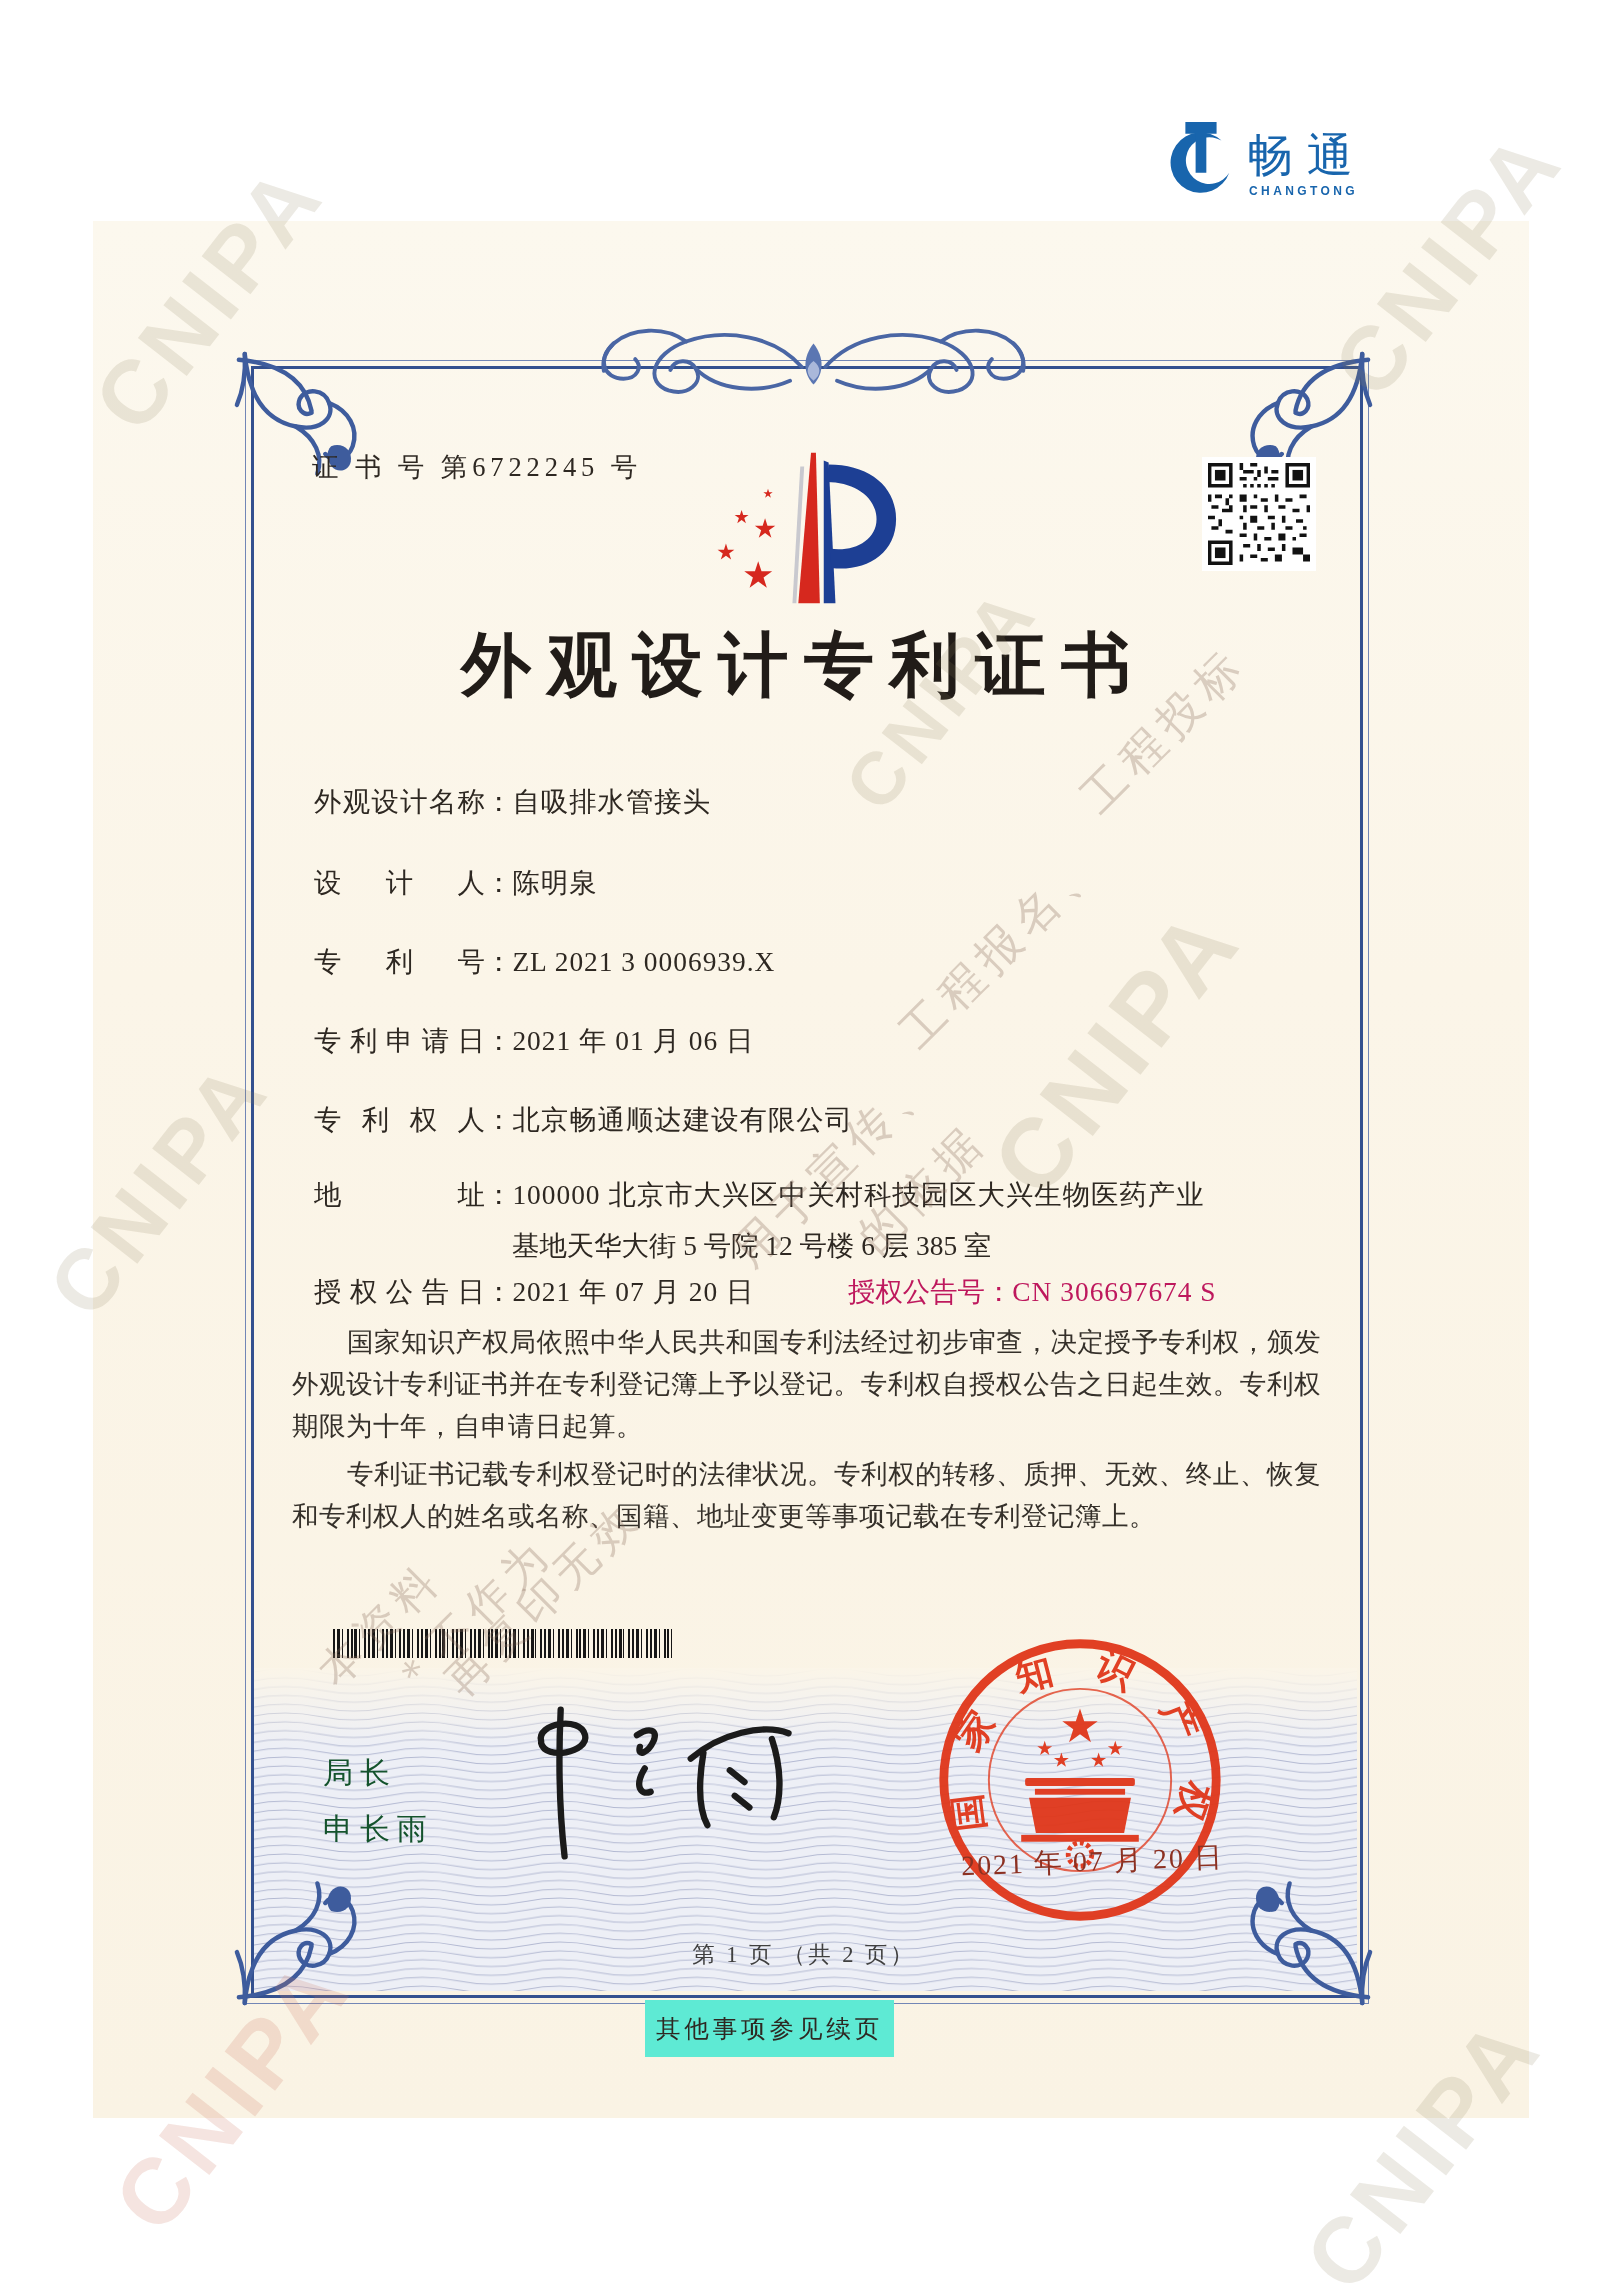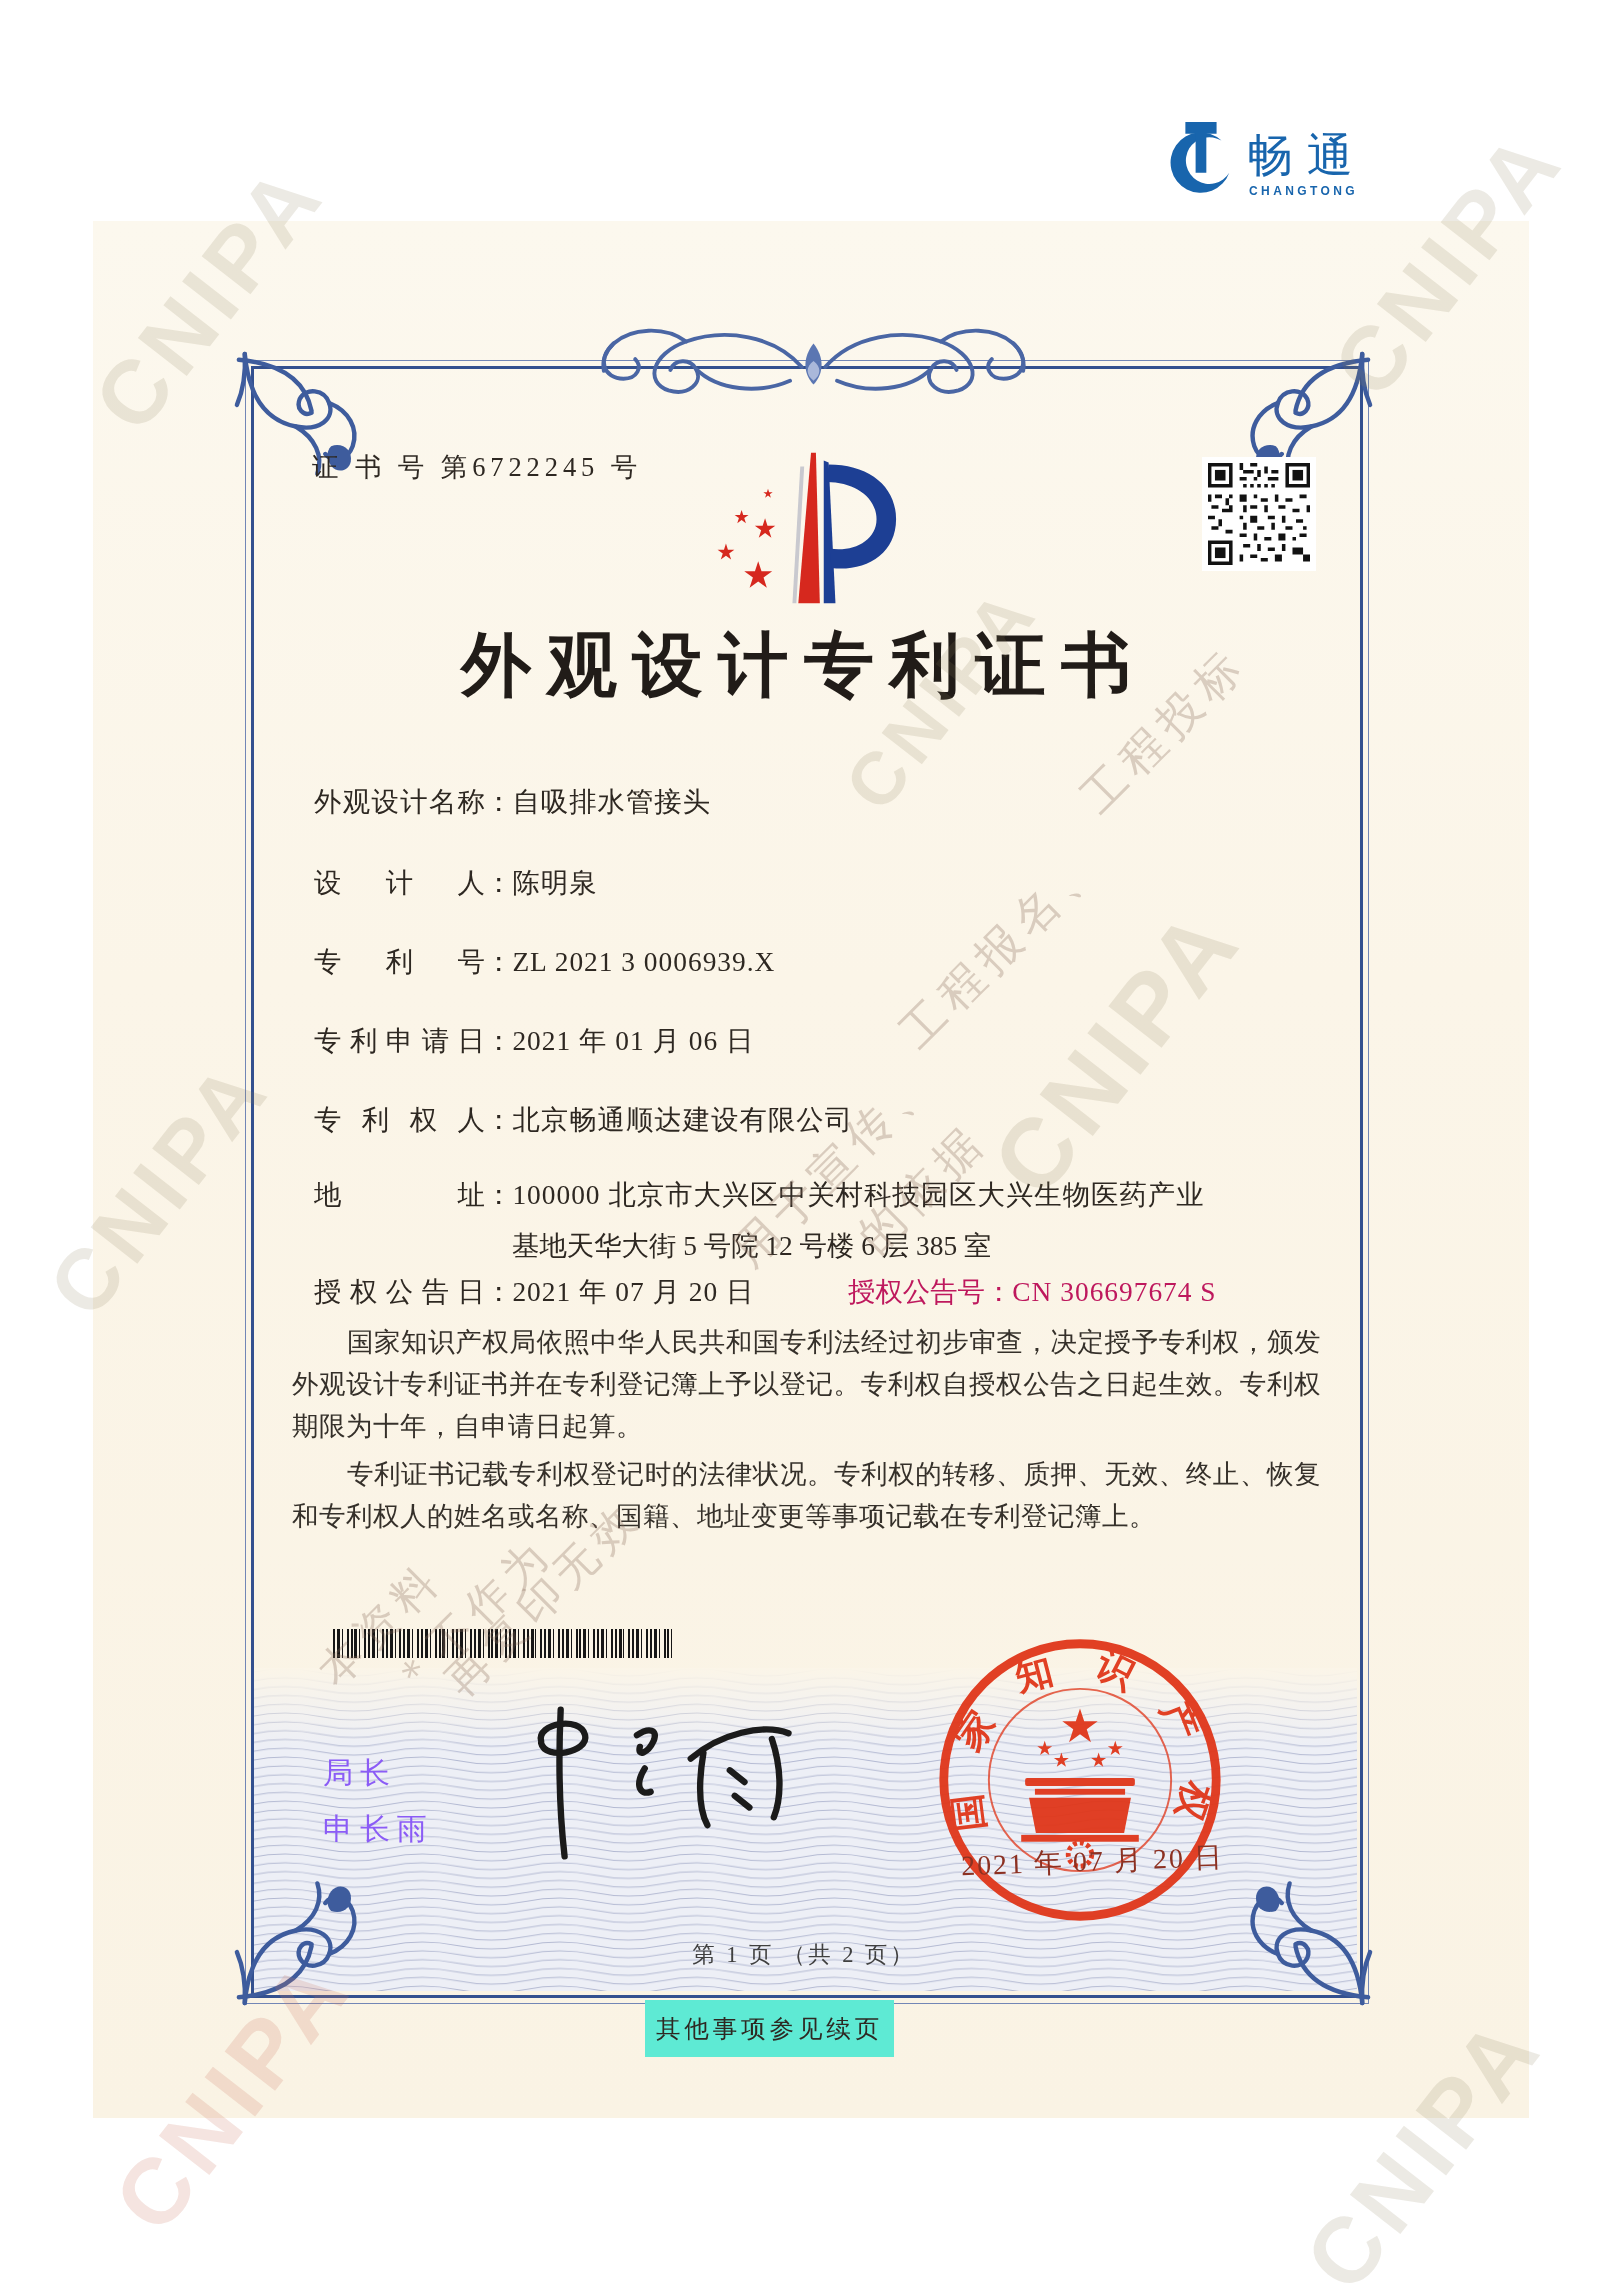--- a/index.html
+++ b/index.html
@@ -37,21 +37,21 @@
   .para{left:292px;width:1029px;font-size:26.5px;line-height:42px;letter-spacing:0.5px;
         text-indent:55px;color:#35302a;z-index:5;text-align:justify;}
   
   .barcode{left:333px;top:1629px;width:339px;height:29px;z-index:5;
     background:repeating-linear-gradient(90deg,#161616 0 2px,transparent 2px 3.9px,#161616 3.9px 6.9px,
       transparent 6.9px 8.8px,#161616 8.8px 9.8px,transparent 9.8px 13.7px,#161616 13.7px 15.7px,transparent 15.7px 17.6px);}
   
   .band{left:251px;top:1668px;z-index:2;}
   .bandfade{left:251px;top:1668px;width:1106px;height:78px;z-index:2;
             background:linear-gradient(180deg,#fbf5e8 0%,rgba(251,245,232,0) 100%);}
-  .director{left:323px;font-size:30px;letter-spacing:6.9px;color:#8b5cf6;z-index:5;
+  .director{left:323px;font-size:30px;letter-spacing:6.9px;color:#14532d;z-index:5;
             font-family:"Liberation Sans","DejaVu Sans",sans-serif;}
   .sig{left:490px;top:1698px;z-index:6;}
   .seal{left:933px;top:1633px;z-index:7;opacity:0.94;}
   .sealdate{left:961px;top:1843px;width:245px;font-size:28px;letter-spacing:2px;color:#8c3122;
             z-index:8;transform:rotate(-2deg);white-space:nowrap;}
   .pageinfo{left:251px;top:1939px;width:1106px;text-align:center;font-size:22.5px;letter-spacing:2.9px;
             color:#404040;z-index:5;}
   .contbox{left:645px;top:2000px;width:249px;height:57px;background:#5eead4;z-index:5;
            display:flex;align-items:center;justify-content:center;}
   .contbox span{font-size:24.5px;letter-spacing:3.9px;color:#2e2822;}

